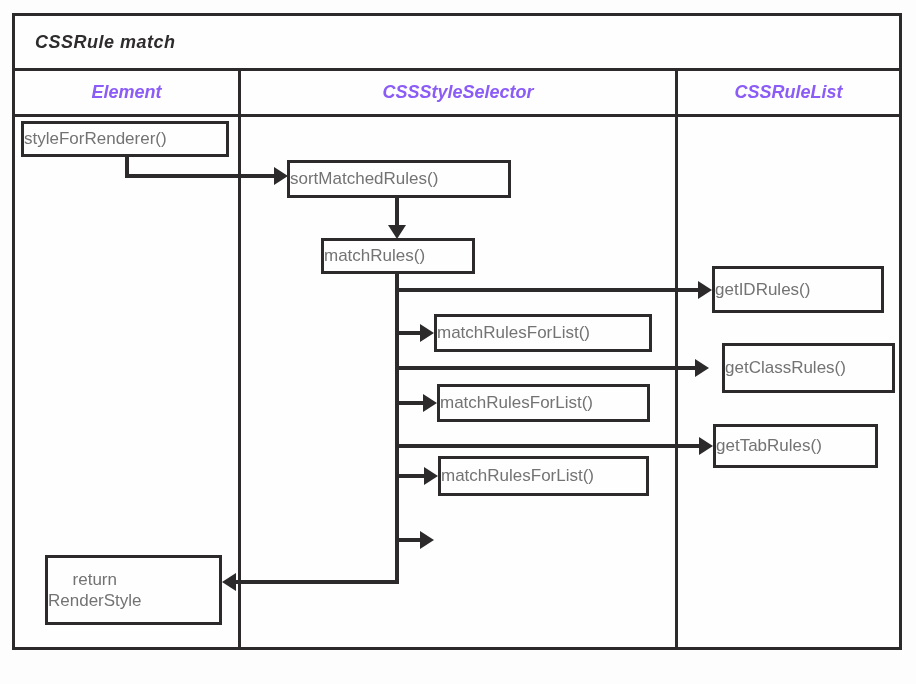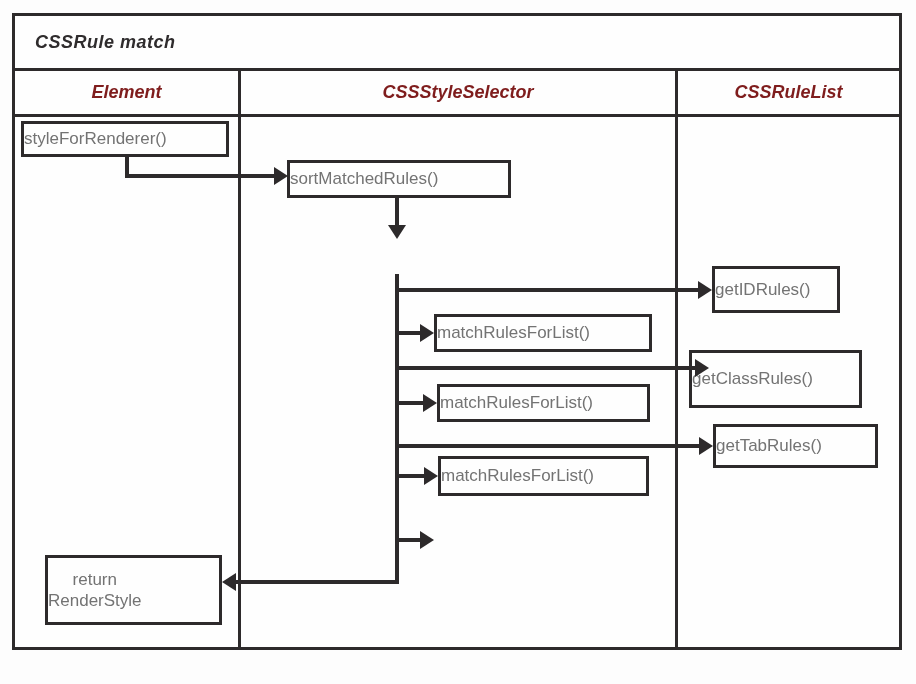--- a/index.html
+++ b/index.html
@@ -18,21 +18,21 @@
   .title-text{
     position:absolute;left:20px;top:0;line-height:52px;
     font-size:18px;font-weight:bold;font-style:italic;color:#2f2c2d;letter-spacing:.5px;
   }
   .header-row{
     position:absolute;left:0;top:55px;width:884px;height:43px;
     border-bottom:3px solid #2d2a2b;
   }
   .hcell{
     position:absolute;top:0;height:43px;line-height:43px;text-align:center;
-    font-size:18px;font-weight:bold;font-style:italic;color:#7f1d1d;
+    font-size:18px;font-weight:bold;font-style:italic;color:#8b5cf6;
   }
   .hc1{left:0;width:223px;}
   .hc2{left:226px;width:434px;}
   .hc3{left:663px;width:221px;}
   .vdiv{position:absolute;top:52px;width:3px;background:#2d2a2b;}
   .vd1{left:223px;height:579px;}
   .vd2{left:660px;height:579px;}
   .node{
     position:absolute;border:3px solid #2d2a2b;background:#fefefe;box-sizing:border-box;
     display:flex;align-items:center;justify-content:flex-start;text-align:center;
@@ -65,44 +65,47 @@
     <div class="vdiv vd2"></div>
 
     <div class="node" style="left:6px;top:105px;width:208px;height:36px;">
       <span class="lbl">styleForRenderer()</span>
     </div>
 
     <div class="node" style="left:272px;top:144px;width:224px;height:38px;">
       <span class="lbl">sortMatchedRules()</span>
     </div>
 
+    <div class="node" style="left:306px;top:222px;width:154px;height:36px;">
+      <span class="lbl">matchRules()</span>
+    </div>
 
     <div class="node" style="left:419px;top:298px;width:218px;height:38px;">
       <span class="lbl">matchRulesForList()</span>
     </div>
 
     <div class="node" style="left:422px;top:368px;width:213px;height:38px;">
       <span class="lbl">matchRulesForList()</span>
     </div>
 
     <div class="node" style="left:423px;top:440px;width:211px;height:40px;">
       <span class="lbl">matchRulesForList()</span>
     </div>
 
 
     <div class="node" style="left:30px;top:539px;width:177px;height:70px;">
       <span class="lbl">return
 RenderStyle</span>
     </div>
 
-    <div class="node" style="left:697px;top:250px;width:128px;height:47px;">
+    <div class="node" style="left:697px;top:250px;width:172px;height:47px;">
       <span class="lbl">getIDRules()</span>
     </div>
 
-    <div class="node" style="left:674px;top:327px;width:173px;height:58px;margin-top:7px;">
+    <div class="node" style="left:707px;top:327px;width:173px;height:50px;">
       <span class="lbl">getClassRules()</span>
     </div>
 
     <div class="node" style="left:698px;top:408px;width:165px;height:44px;">
       <span class="lbl">getTabRules()</span>
     </div>
 
     <div class="ln" style="left:110px;top:141px;width:4px;height:21px;"></div>
     <div class="ln" style="left:110px;top:158px;width:149px;height:4px;"></div>
     <div class="ah ah-r" style="left:259px;top:151px;"></div>

